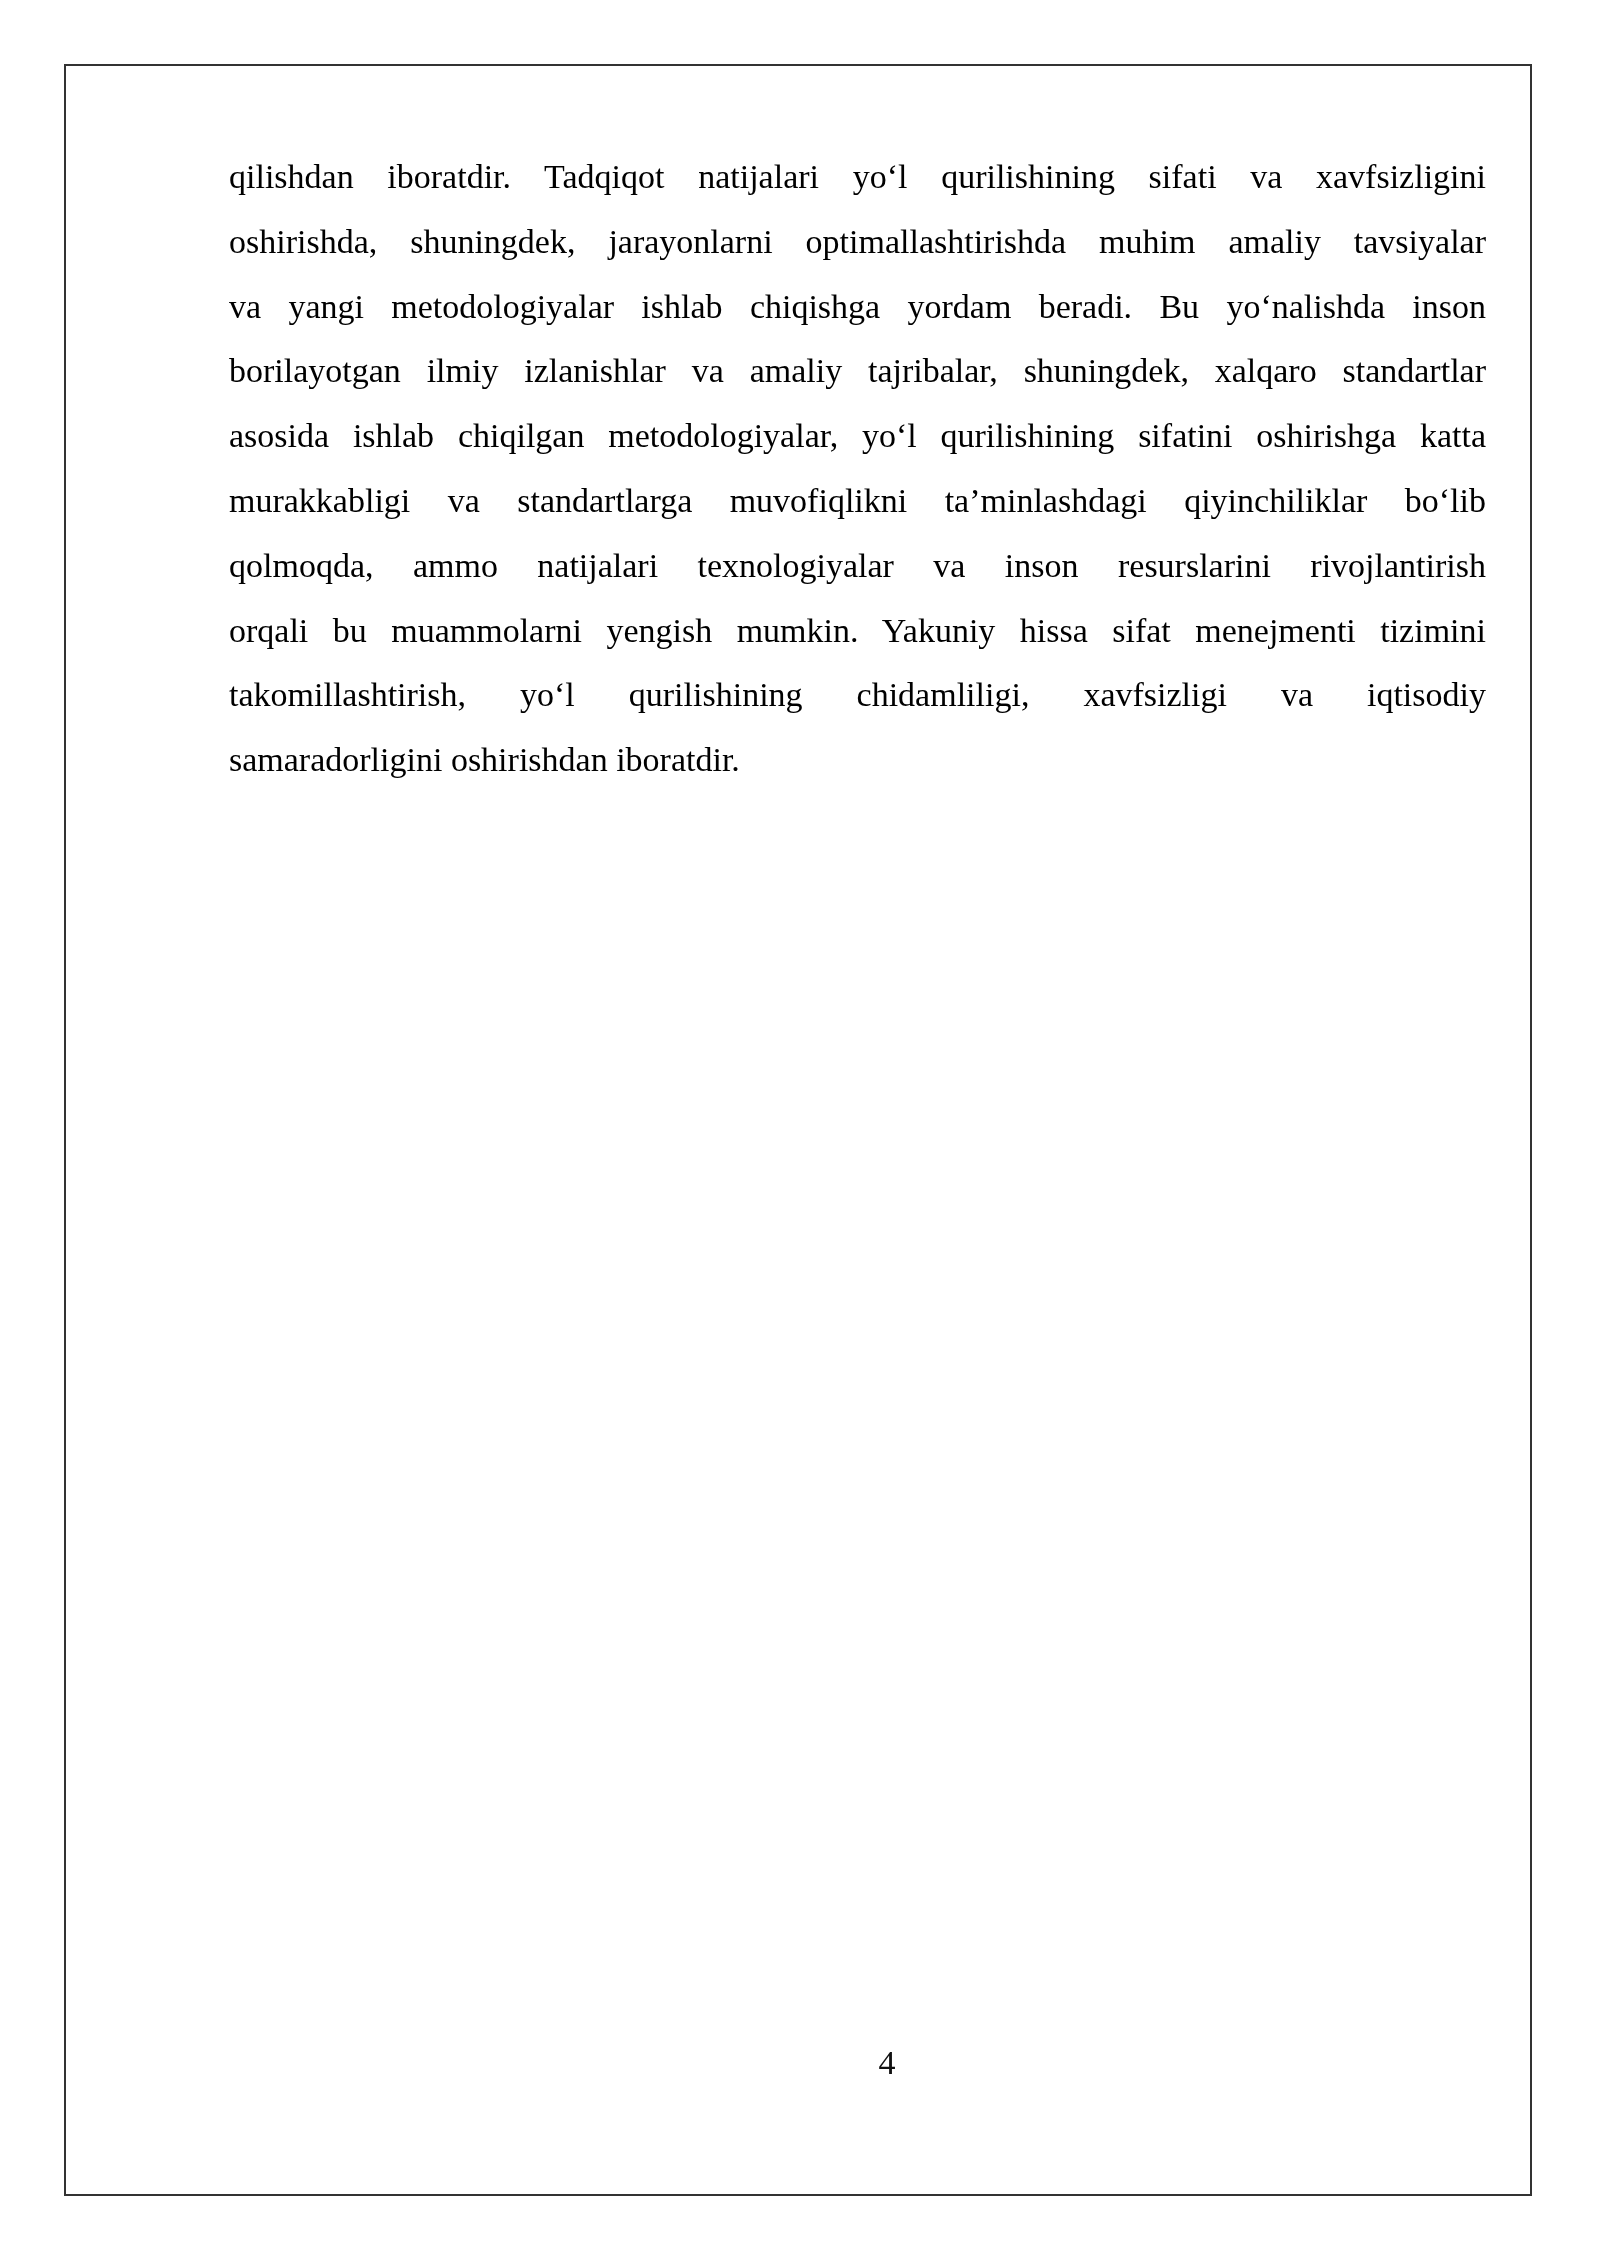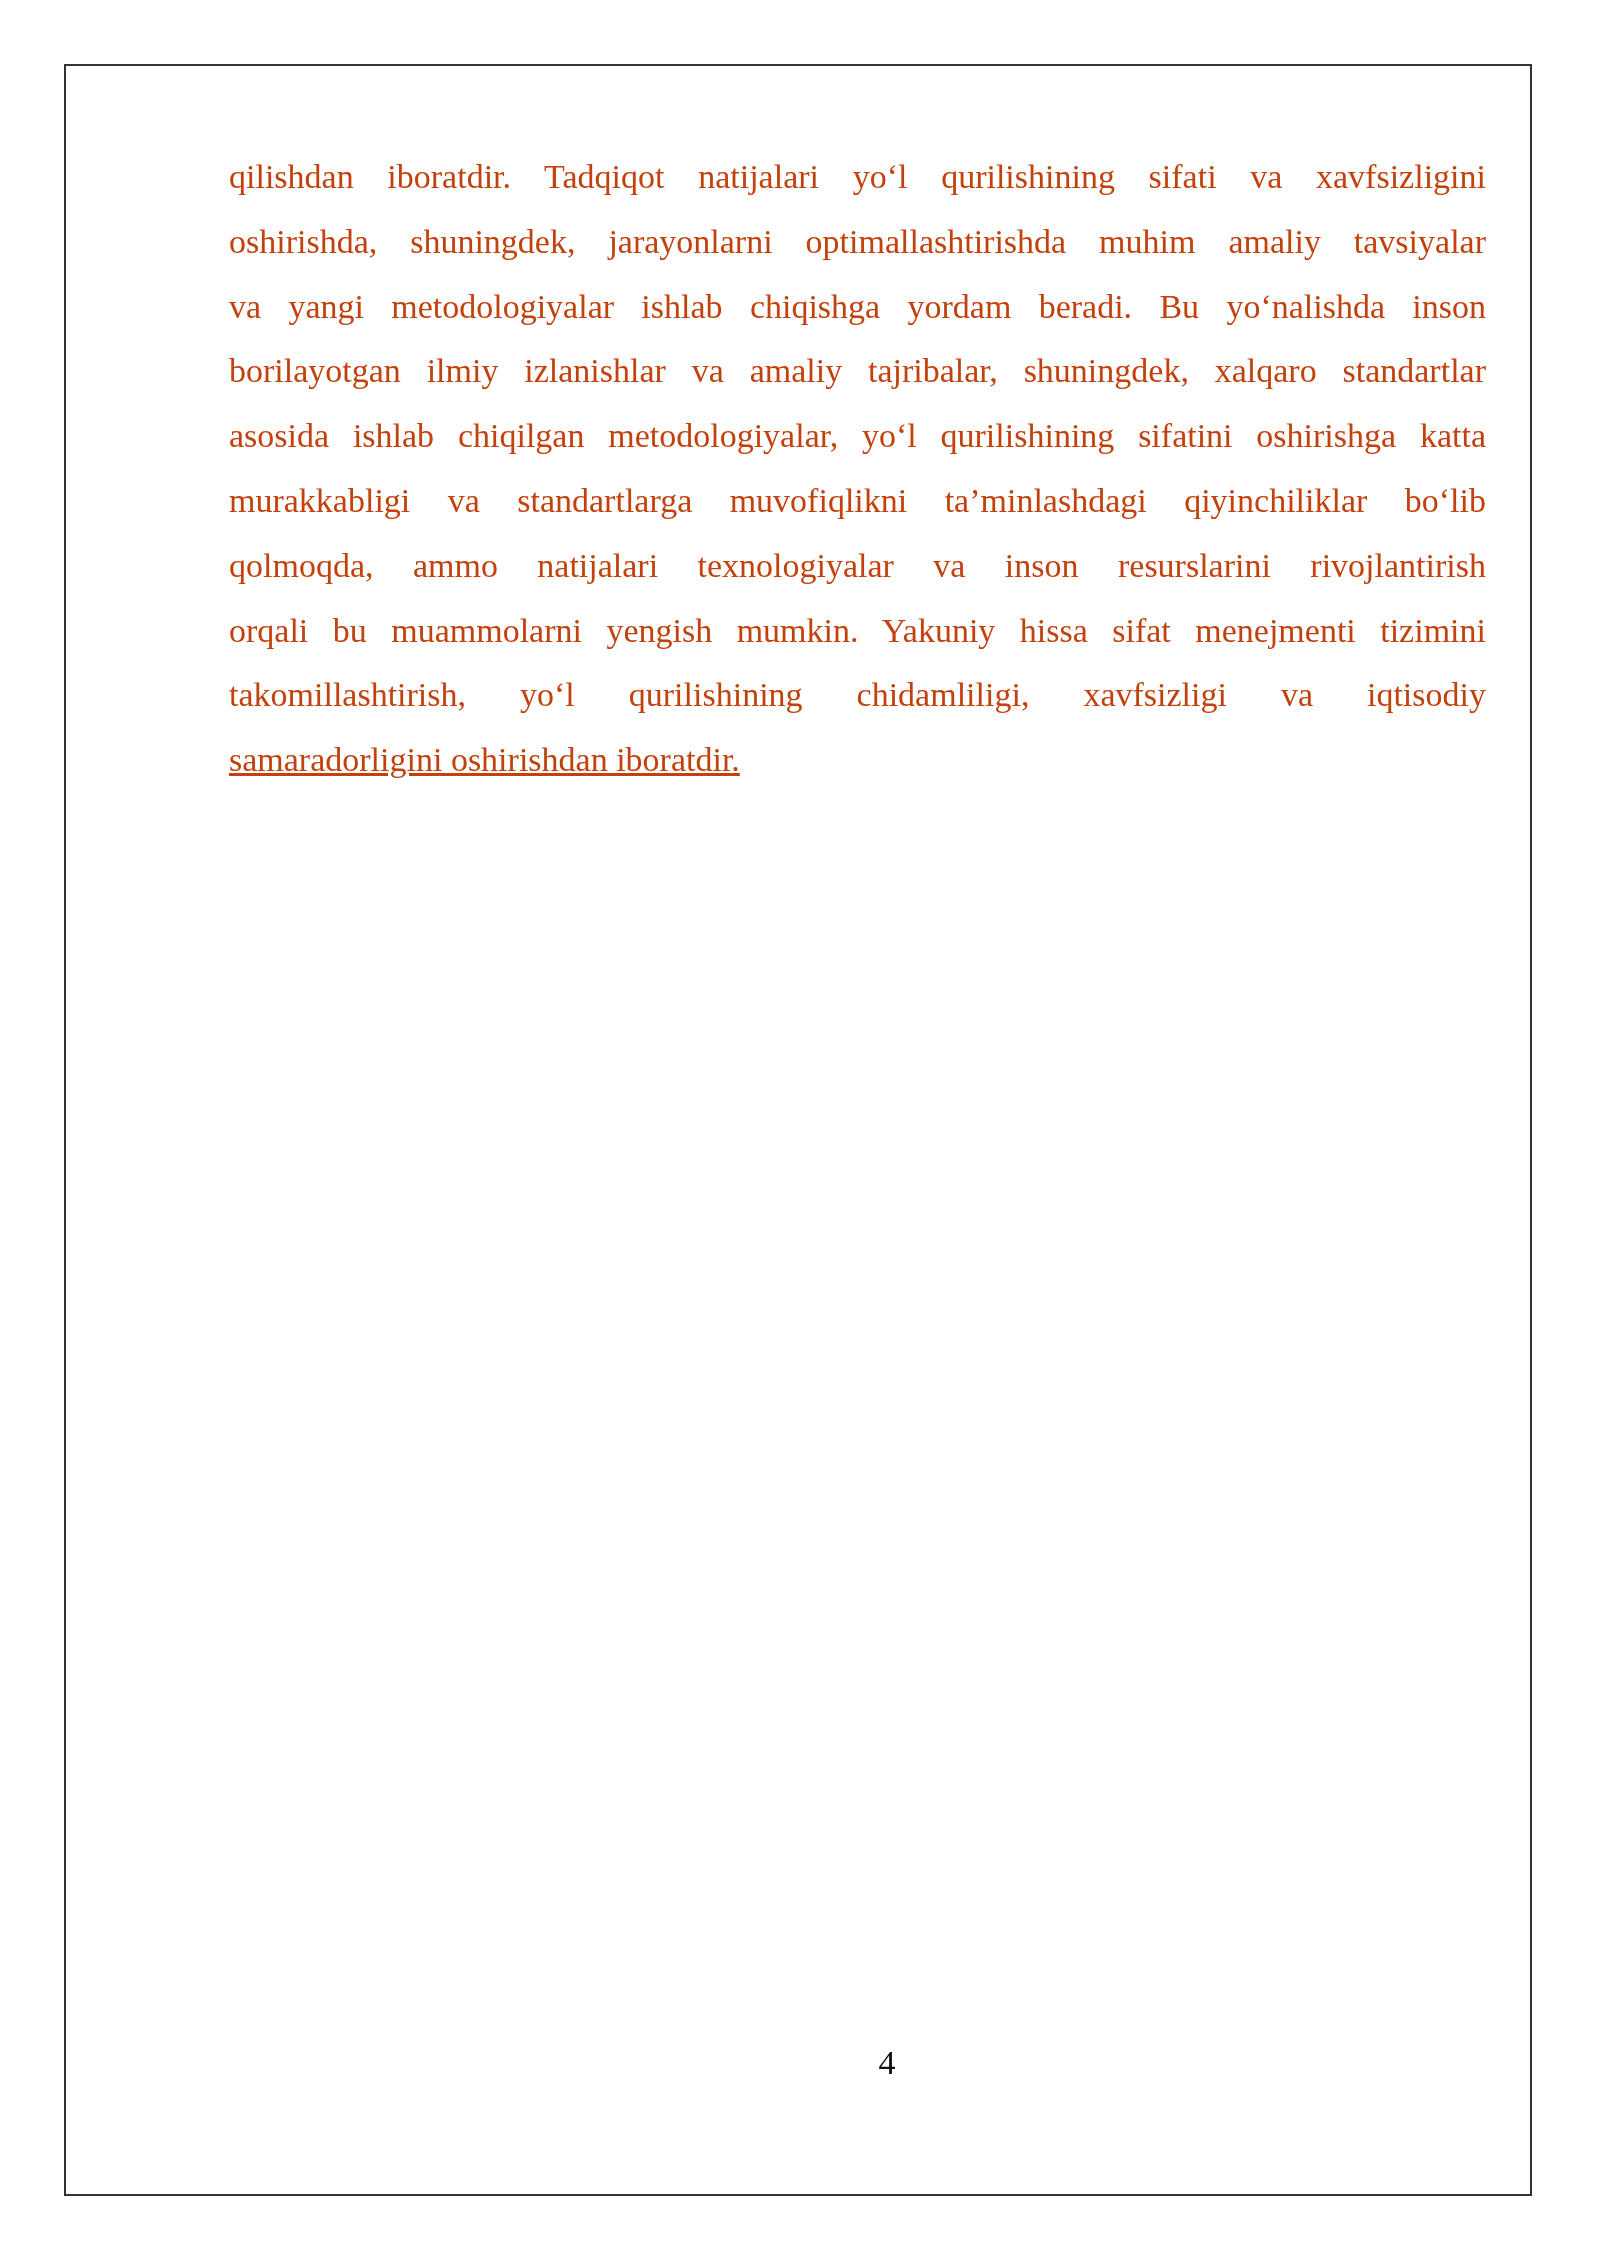--- a/index.html
+++ b/index.html
@@ -22,34 +22,33 @@
       border: 2px solid #333333;
       box-sizing: border-box;
     }
     .body-text {
       position: absolute;
       left: 229px;
       top: 145px;
       width: 1257px;
       font-family: "Liberation Serif", serif;
       font-size: 34px;
-      color: #c2410c;
+      color: #000000;
     }
     .line {
       height: 64.8px;
       line-height: 64.8px;
       white-space: nowrap;
       text-align: justify;
       text-align-last: justify;
       overflow: visible;
     }
     .line.last {
       text-align: left;
       text-align-last: left;
-      text-decoration: underline;
     }
     .page-number {
       position: absolute;
       left: 0;
       width: 1600px;
       top: 2043px;
       text-align: center;
       font-family: "Liberation Serif", serif;
       font-size: 34px;
       line-height: 40px;

